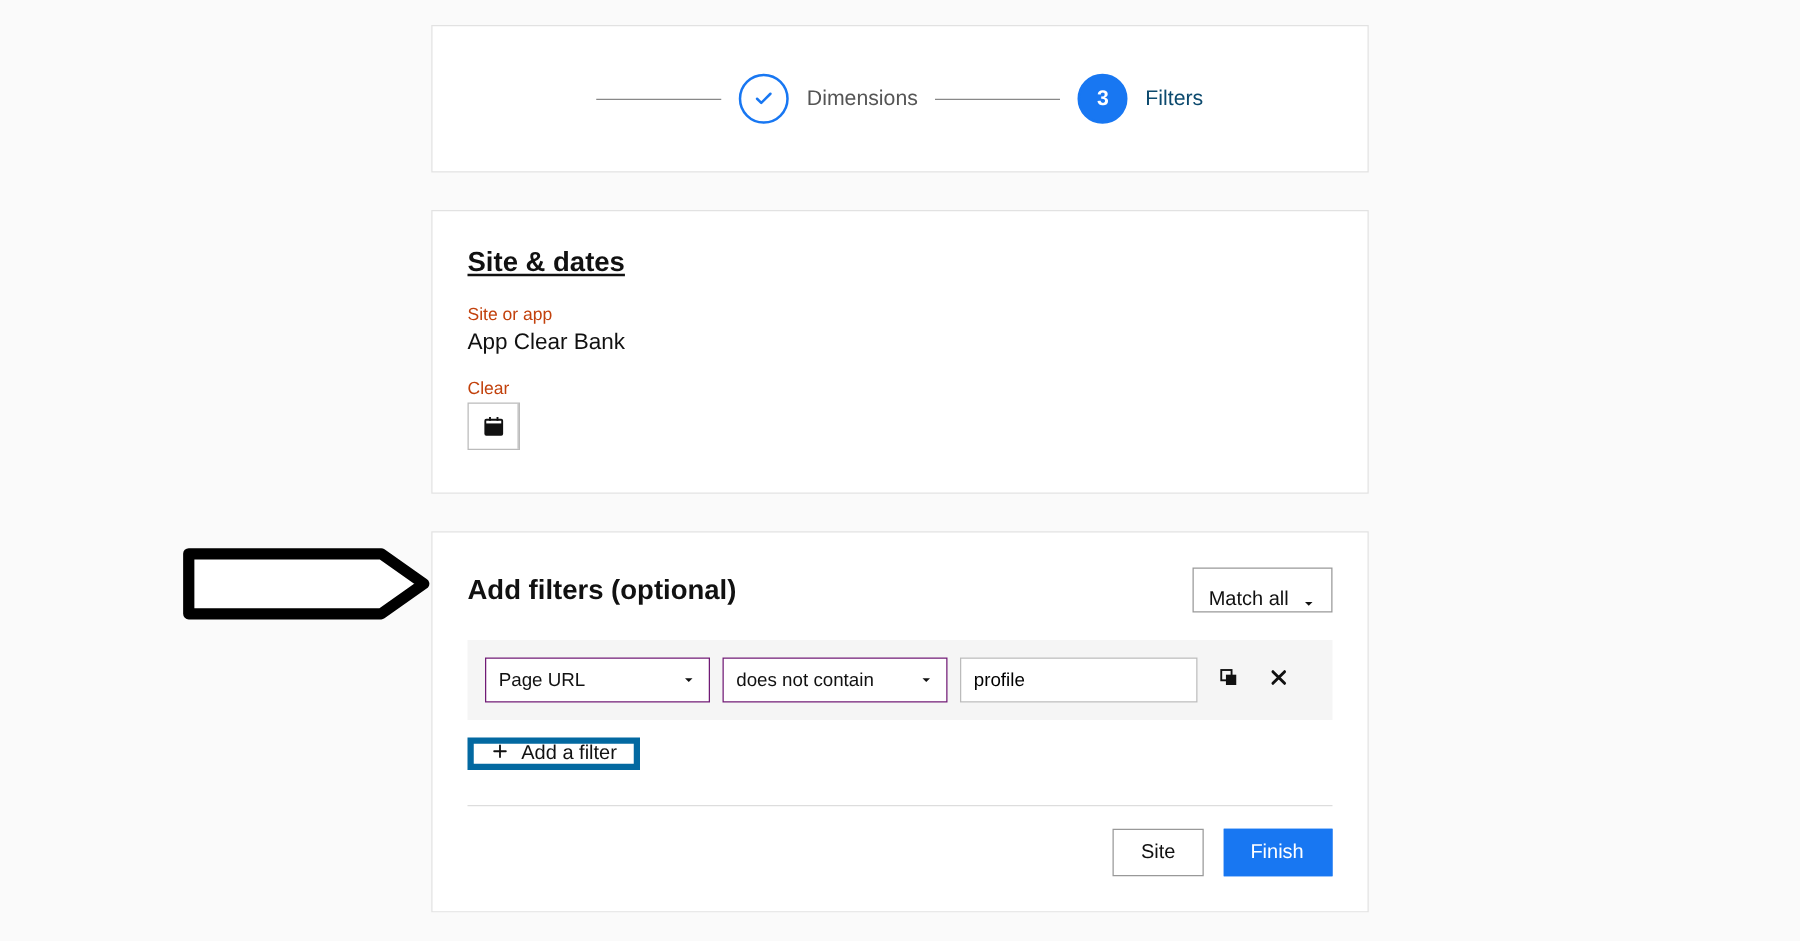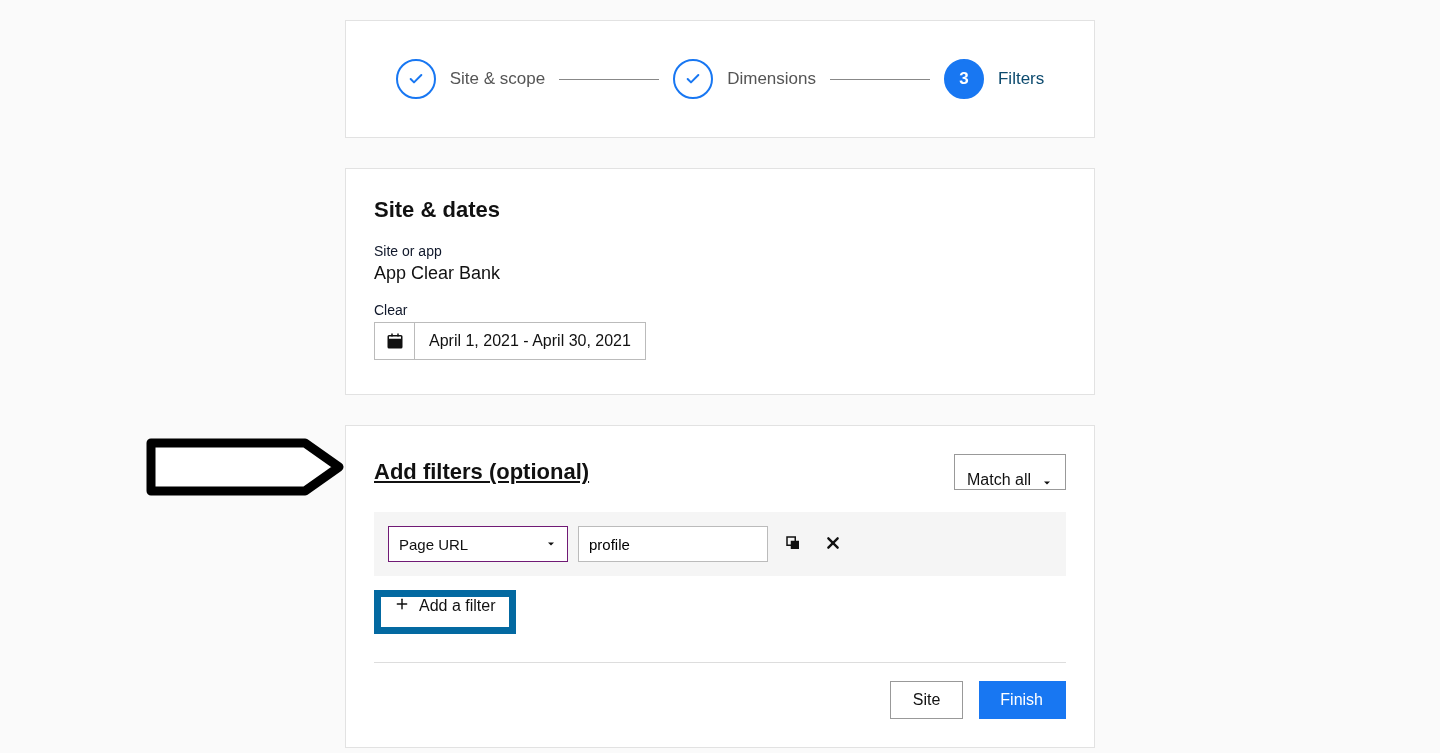--- a/index.html
+++ b/index.html
@@ -32,37 +32,37 @@
   }
   .step-circle.active {
     background: #1877F2; color: #fff; font-weight: 600; font-size: 17px;
   }
   .step-label { color: #555; font-size: 17px; }
   .step-label.active { color: #0c4a6e; }
   .step-line { width: 100px; height: 1px; background: #888; }
 
   
   .site-card { padding: 28px 28px 34px 28px; }
-  .site-card h2 { font-size: 22px; font-weight: 700; margin-bottom: 20px; }
-  .field-label { font-size: 14px; color: #0f172a; margin-bottom: 4px; }
+  .site-card h2 { font-size: 22px; font-weight: 700; margin-bottom: 20px; text-decoration: underline; }
+  .field-label { font-size: 14px; color: #c2410c; margin-bottom: 4px; }
   .field-value { font-size: 18px; color: #111; margin-bottom: 18px; }
   .date-box {
     display: inline-flex; align-items: stretch;
     border: 1px solid #bbb; height: 38px;
   }
   .date-icon {
     width: 40px; display: flex; align-items: center; justify-content: center;
     border-right: 1px solid #bbb;
   }
   .date-text { padding: 0 14px; display: flex; align-items: center; font-size: 16px; }
 
   
   .filters-card { padding: 28px 28px 28px 28px; position: relative; }
   .filters-header { display: flex; align-items: center; justify-content: space-between; margin-bottom: 22px; }
-  .filters-header h2 { font-size: 22px; font-weight: 700; text-decoration: underline; }
+  .filters-header h2 { font-size: 22px; font-weight: 700; }
   .match-select {
     height: 36px; border: 1px solid #999; background: #fff;
     display: inline-flex; align-items: flex-end; gap: 10px; padding: 0 12px;
     font-size: 16px; cursor: pointer;
   }
 
   .filter-row {
     background: #f5f5f5; padding: 14px; display: flex; align-items: center; gap: 10px;
     margin-bottom: 14px;
   }
@@ -77,22 +77,22 @@
   .text-input {
     height: 36px; border: 1px solid #bbb; background: #fff;
     padding: 0 10px; font-size: 15px; width: 190px;
   }
   .icon-btn {
     width: 30px; height: 30px; display: flex; align-items: center; justify-content: center;
     cursor: pointer; color: #111;
   }
 
   .add-filter-btn {
-    height: 44px; border: 7px solid #0369a1; background: #fff;
-    display: inline-flex; align-items: flex-start; gap: 10px; padding: 0 14px;
+    height: 26px; border: 5px solid #0369a1; background: #fff;
+    display: inline-flex; align-items: center; gap: 10px; padding: 0 14px;
     font-size: 16px; cursor: pointer;
   }
 
   .divider { border: none; border-top: 1px solid #ddd; margin: 28px 0 18px 0; }
 
   .footer { display: flex; justify-content: flex-end; gap: 16px; }
   .btn {
     height: 38px; padding: 0 22px; font-size: 16px; cursor: pointer;
     display: inline-flex; align-items: center; justify-content: center;
     border: 1px solid #999; background: #fff;
@@ -107,28 +107,20 @@
 
   .chev svg, .step-circle svg { display: block; }
 </style>
 </head>
 <body>
 
 <div class="page">
 
   <div class="card stepper-card">
     <div class="stepper">
-      <div class="step">
-        <div class="step-circle">
-          <svg width="16" height="16" viewBox="0 0 24 24" fill="none" stroke="#1877F2" stroke-width="3" stroke-linecap="round" stroke-linejoin="round">
-              <polyline points="20 6 9 17 4 12"></polyline>
-            </svg>
-        </div>
-        <span class="step-label">Site &amp; scope</span>
-      </div>
       <div class="step-line"></div>
       <div class="step">
         <div class="step-circle">
           <svg width="16" height="16" viewBox="0 0 24 24" fill="none" stroke="#1877F2" stroke-width="3" stroke-linecap="round" stroke-linejoin="round">
               <polyline points="20 6 9 17 4 12"></polyline>
             </svg>
         </div>
         <span class="step-label">Dimensions</span>
       </div>
       <div class="step-line"></div>
@@ -146,21 +138,20 @@
     <div class="field-label">Clear</div>
     <div class="date-box">
       <div class="date-icon">
         <svg width="18" height="18" viewBox="0 0 24 24" fill="#111">
             <rect x="3" y="5" width="18" height="16" rx="1" fill="none" stroke="#111" stroke-width="2"></rect>
             <rect x="3" y="9" width="18" height="12" fill="#111"></rect>
             <line x1="8" y1="2" x2="8" y2="6" stroke="#111" stroke-width="2"></line>
             <line x1="16" y1="2" x2="16" y2="6" stroke="#111" stroke-width="2"></line>
           </svg>
       </div>
-      <div class="date-text">April 1, 2021 - April 30, 2021</div>
     </div>
   </div>
 
   <div style="position:relative; width:750px; margin:0 auto;">
     <div class="arrow-tag" style="left:-200px; top:12px;">
       <svg width="200" height="60" viewBox="0 0 200 60">
         <path d="M6 6 L160 6 L194 30 L160 54 L6 54 Z" fill="#fff" stroke="#000" stroke-width="9" stroke-linejoin="round"></path>
       </svg>
     </div>
 
@@ -179,20 +170,28 @@
 
       <div class="filter-row">
         <div class="dropdown dd-field">
           <span>Page URL</span>
           <span class="chev">
             <svg width="12" height="12" viewBox="0 0 24 24" fill="#111">
                 <path d="M6 9l6 6 6-6z"></path>
               </svg>
           </span>
         </div>
+        <div class="dropdown dd-op">
+          <span>does not contain</span>
+          <span class="chev">
+            <svg width="12" height="12" viewBox="0 0 24 24" fill="#111">
+                <path d="M6 9l6 6 6-6z"></path>
+              </svg>
+          </span>
+        </div>
         <input class="text-input" value="profile" style="">
         <div class="icon-btn">
           <span>
             <svg width="18" height="18" viewBox="0 0 24 24" fill="#111">
                 <rect x="9" y="9" width="11" height="11"></rect>
                 <rect x="4" y="4" width="11" height="11" fill="none" stroke="#111" stroke-width="2"></rect>
               </svg>
           </span>
         </div>
         <div class="icon-btn">

